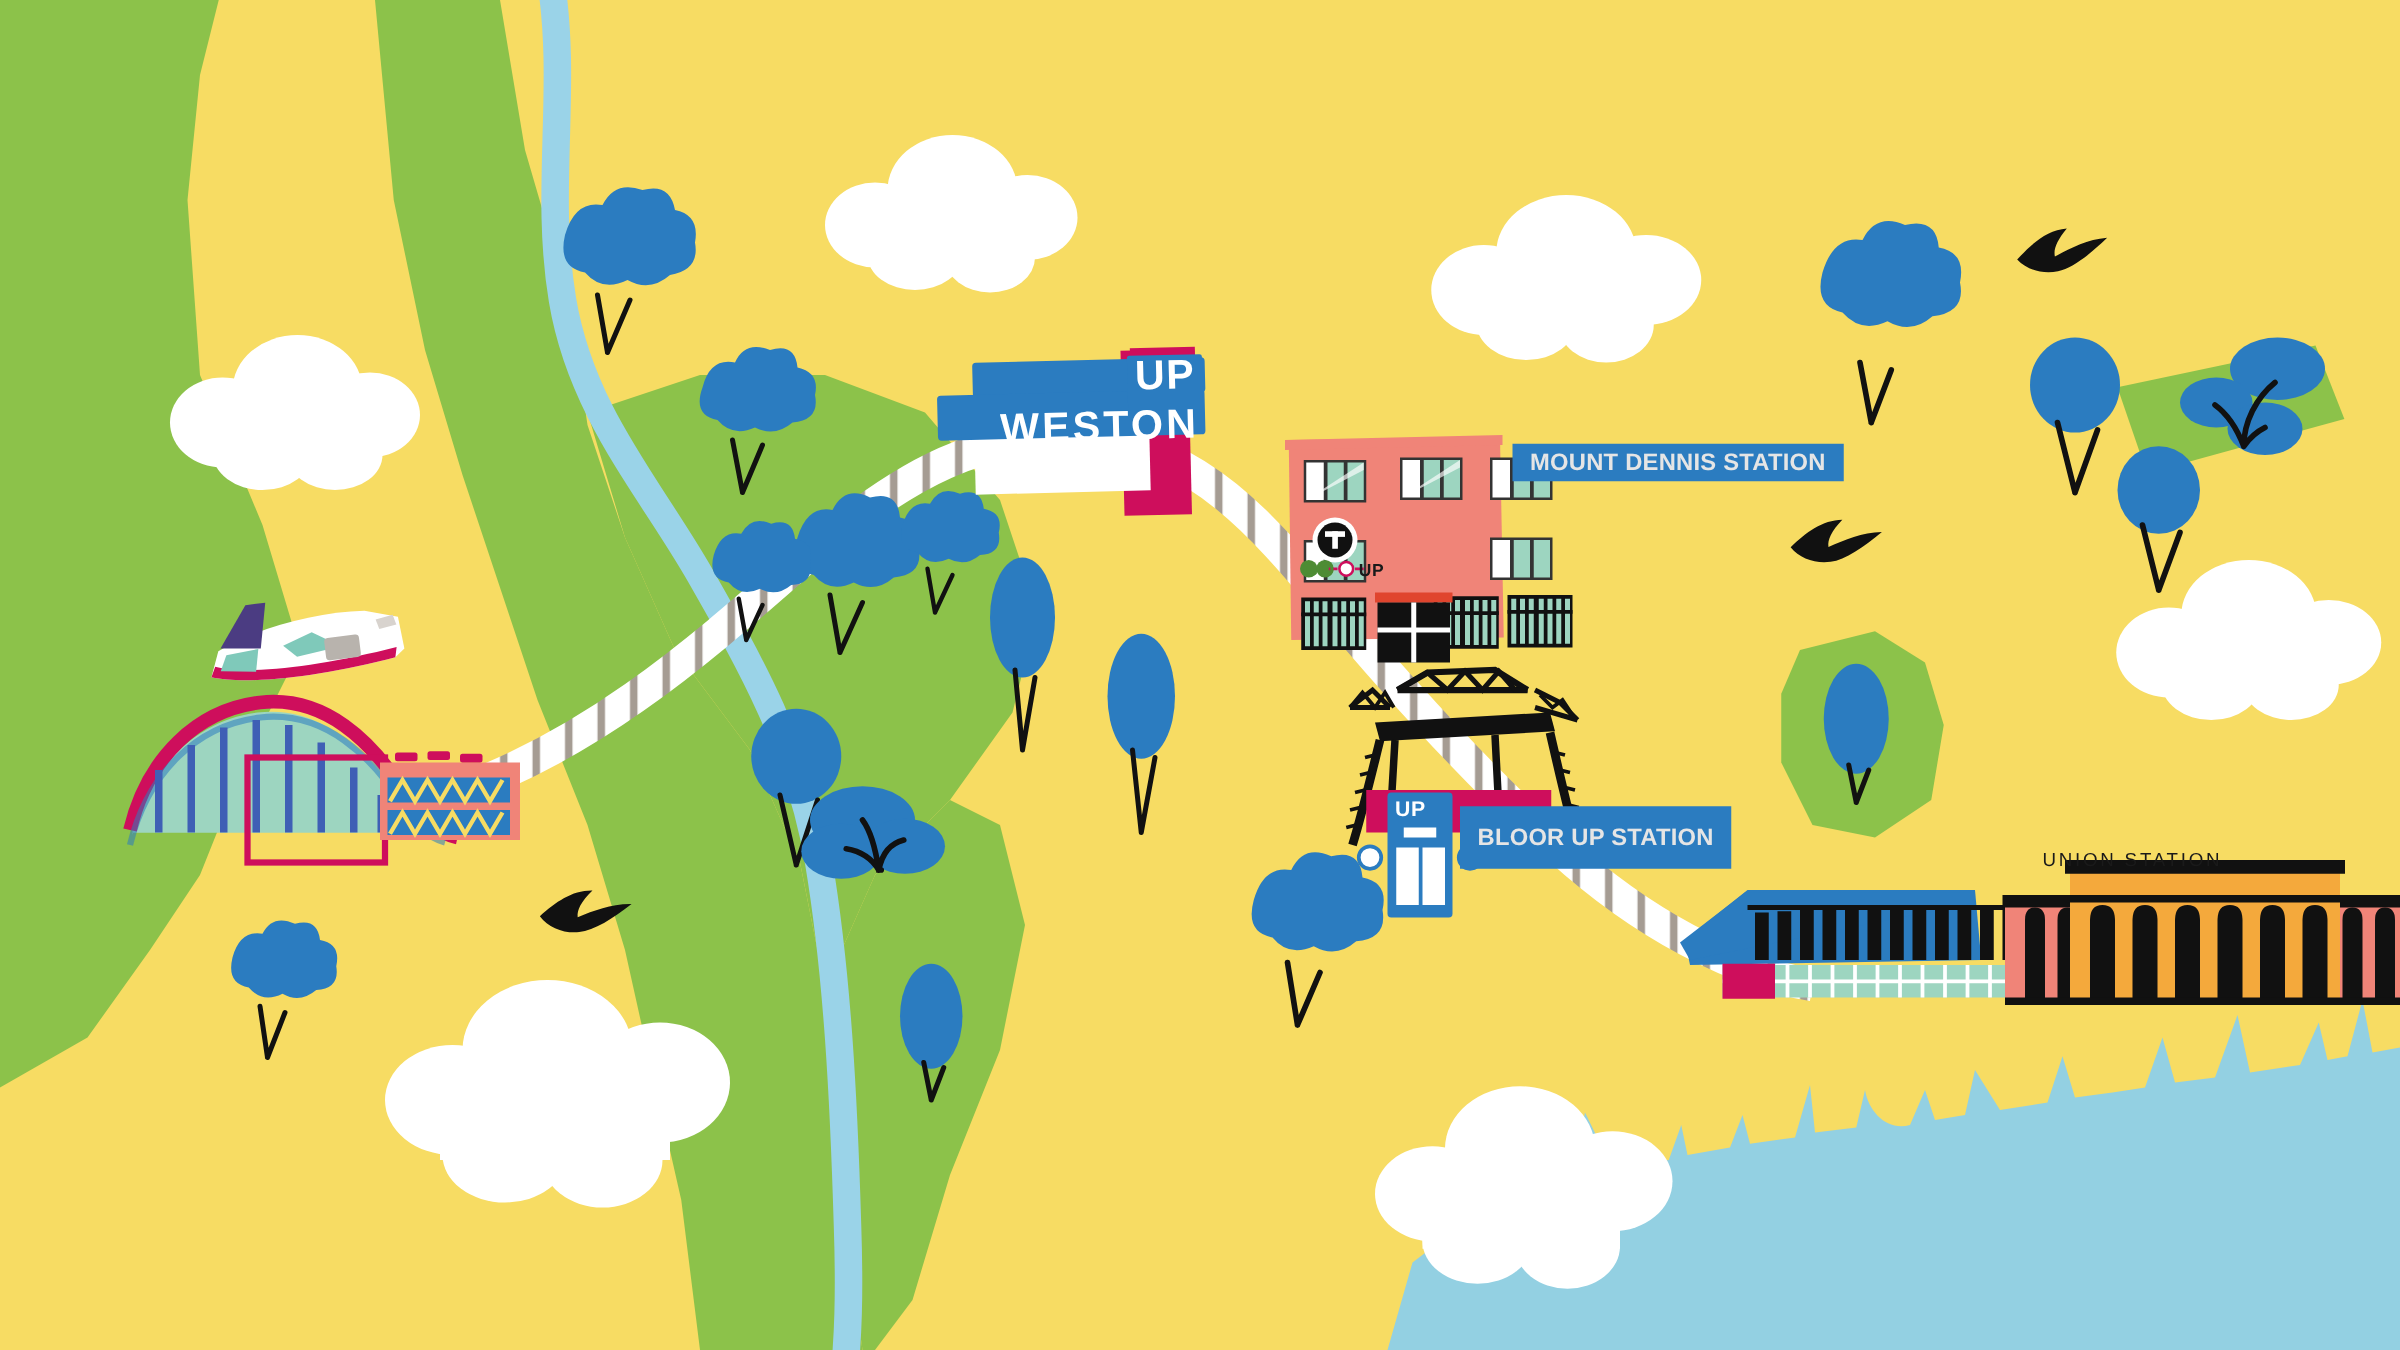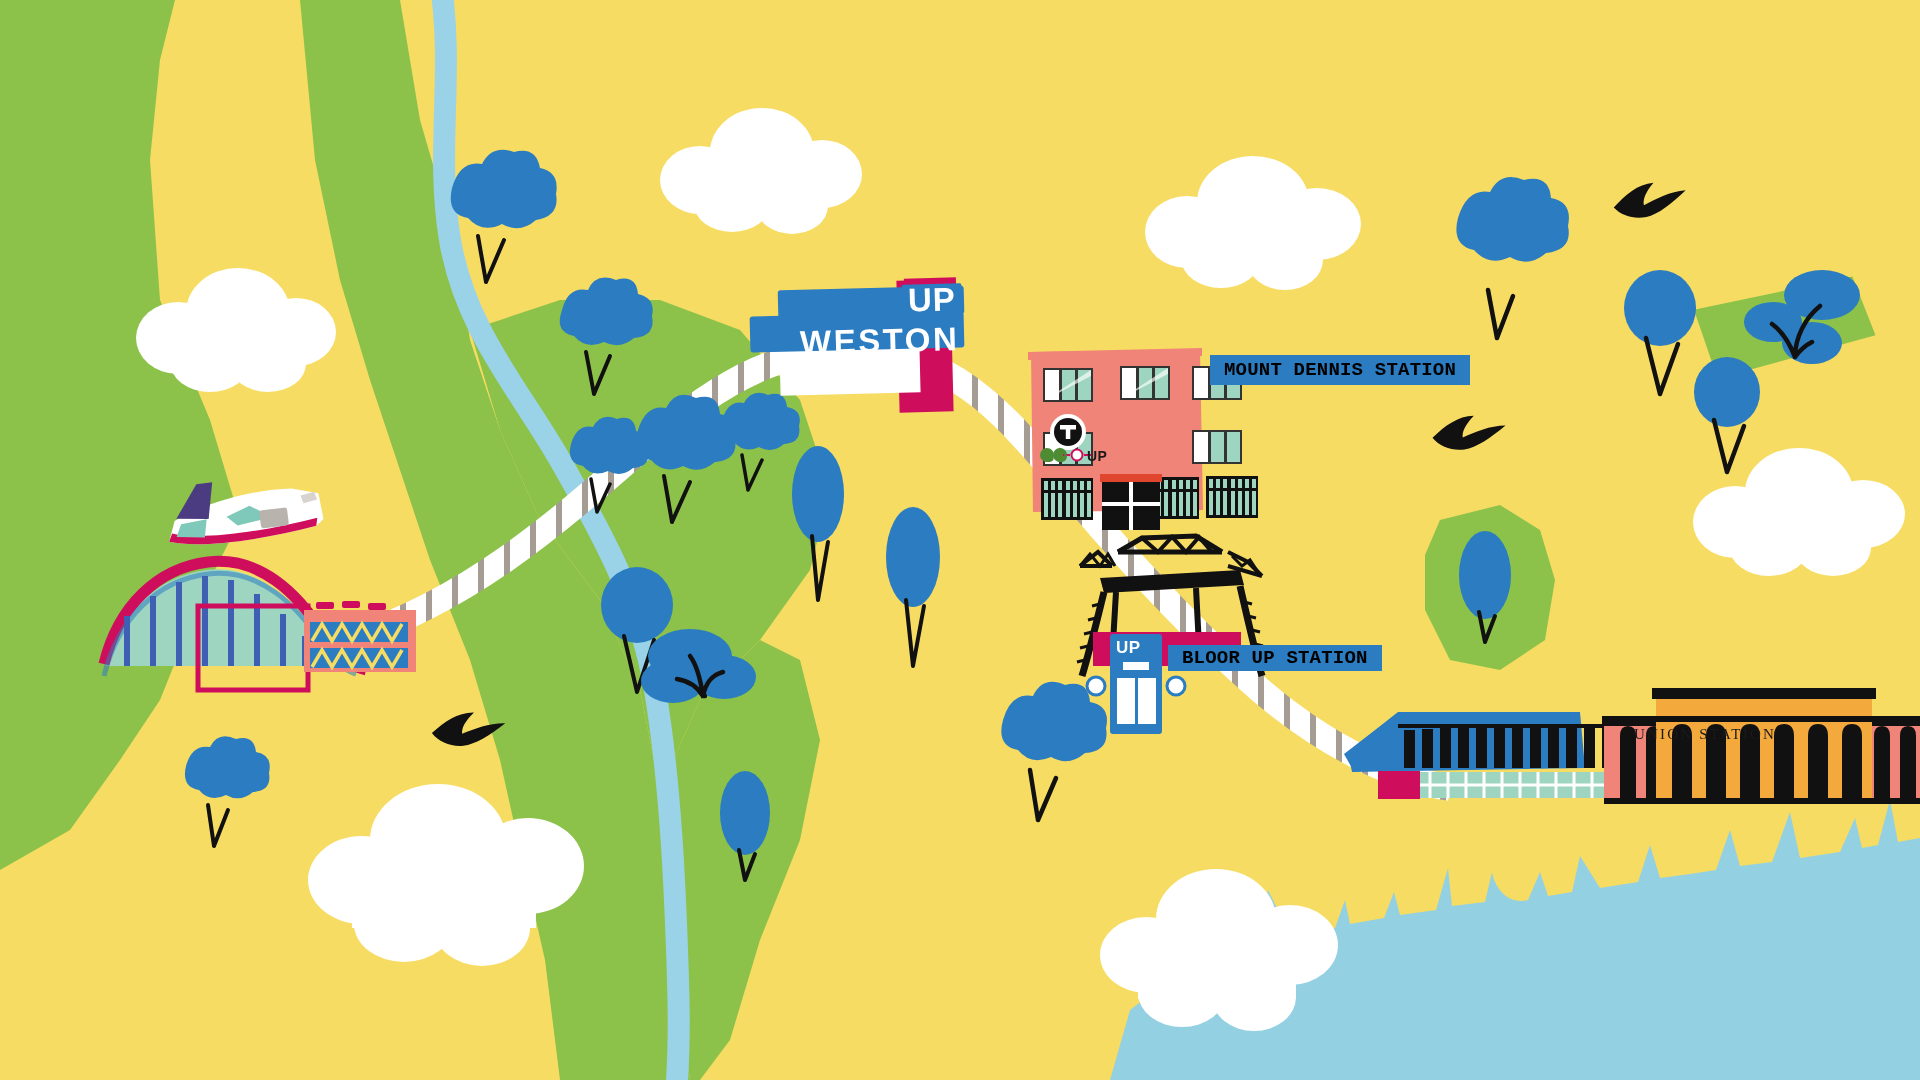--- a/index.html
+++ b/index.html
@@ -19,42 +19,42 @@
   #map-svg {
     position: absolute;
     left: 0; top: 0;
     width: 1920px;
     height: 1080px;
     display: block;
   }
   .map-label {
     position: absolute;
     background: #2B7CC0;
-    color: #000000;
-    font-family: Liberation Mono, monospace;
+    color: #e5e5e5;
+    font-family: Liberation Sans, sans-serif;
     font-weight: bold;
     letter-spacing: 0.2px;
     white-space: nowrap;
     display: flex;
     align-items: center;
     justify-content: center;
     line-height: 1;
   }
   #label-mount-dennis {
     left: 1210px;
     top: 355px;
     height: 30px;
     padding: 0 14px;
     font-size: 19px;
   }
   #label-bloor-up {
     left: 1168px;
     top: 645px;
     height: 26px;
-    padding: 0 14px;
+    padding: 12px 14px;
     font-size: 19px;
   }
   .weston-sign-text {
     position: absolute;
     color: #ffffff;
     font-family: "Liberation Sans", sans-serif;
     font-weight: bold;
     line-height: 1;
     white-space: nowrap;
   }
@@ -68,23 +68,23 @@
   #weston-up-word {
     left: 908px;
     top: 283px;
     font-size: 33px;
     letter-spacing: 1px;
     transform: rotate(-1.4deg);
   }
   #union-station-text {
     position: absolute;
     left: 1634px;
-    top: 727px;
+    top: 681px;
     color: #1a1a1a;
-    font-family: Liberation Serif, serif;
+    font-family: Liberation Sans, sans-serif;
     font-size: 15px;
     font-weight: normal;
     letter-spacing: 2.2px;
     white-space: nowrap;
     line-height: 1;
   }
   #bloor-kiosk-up {
     position: absolute;
     left: 1116px;
     top: 639px;

